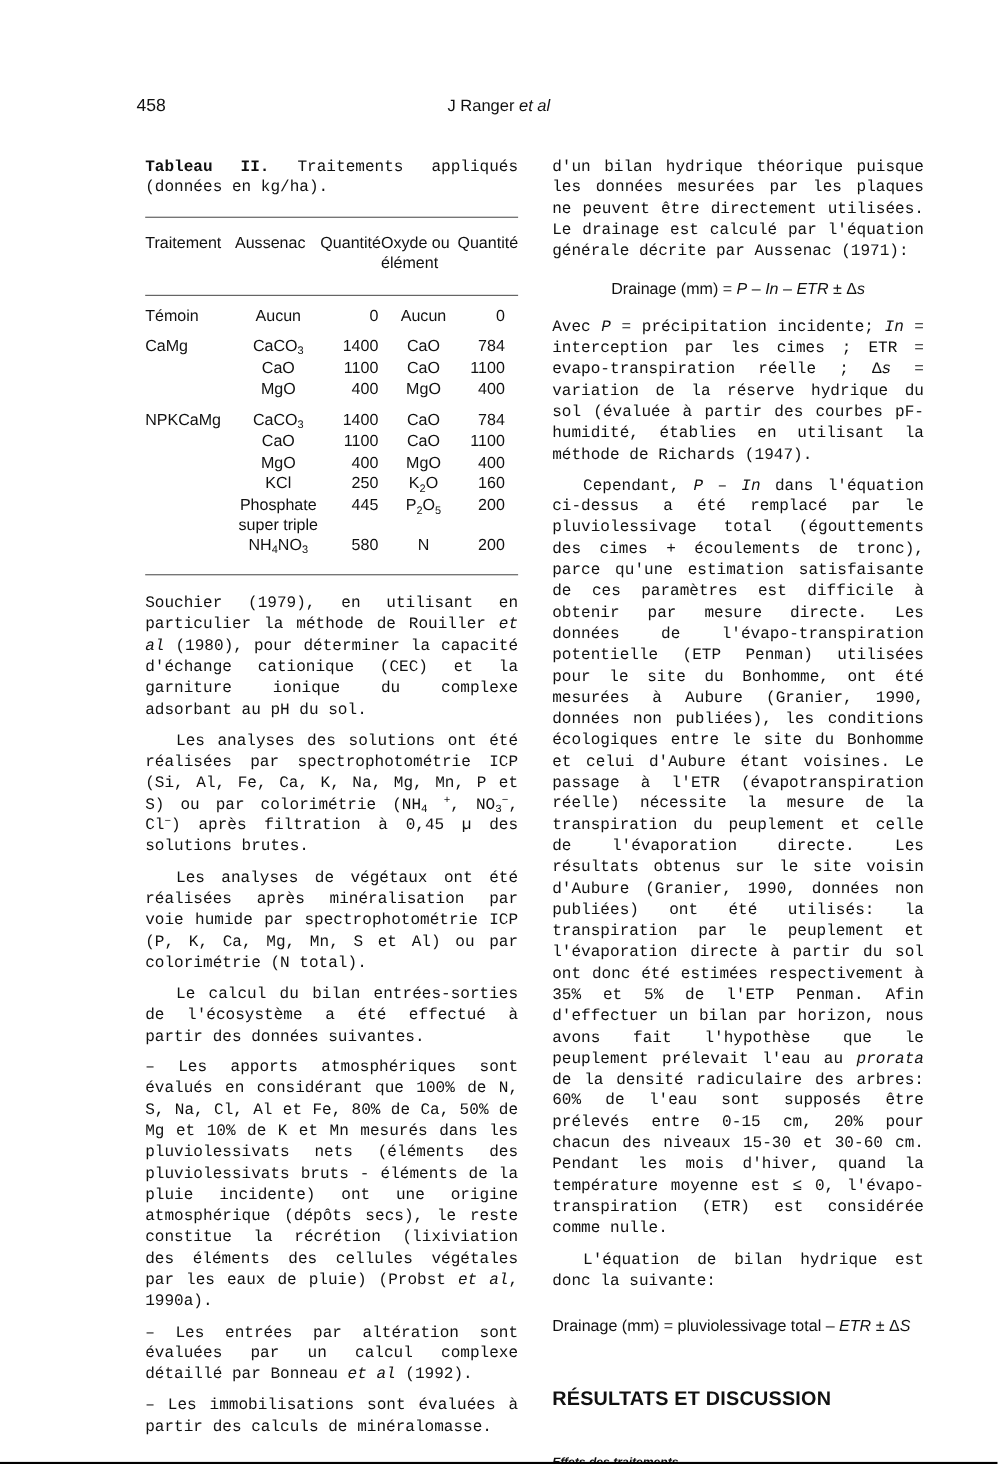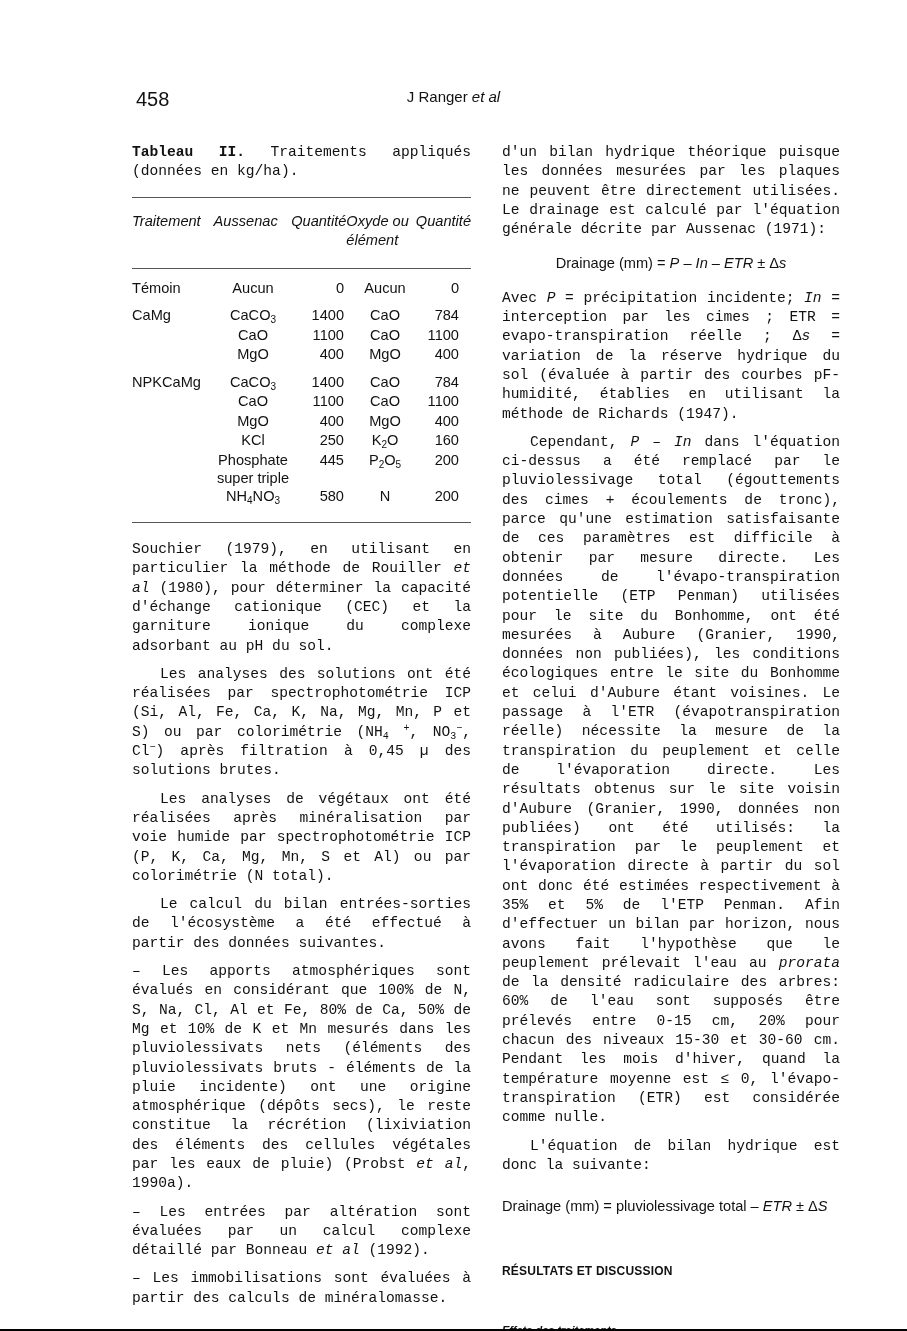--- a/index.html
+++ b/index.html
@@ -1,39 +1,39 @@
 <!DOCTYPE html>
 <html><head>
 <meta charset="utf-8">
 <style>
   html, body { margin:0; padding:0; background:#fff; }
   body { width:907px; height:1331px; position:relative; overflow:hidden;
          font-family:"Liberation Sans", sans-serif; color:#111; }
-  .hdr-page { position:absolute; left:136px; top:88px; font-size:20px; }
+  .hdr-page { position:absolute; left:124px; top:88px; font-size:16px; }
   .hdr-auth { position:absolute; left:0; width:907px; top:88px; text-align:center; font-size:15px; }
   .col { position:absolute; font-size:14.6px; line-height:19.3px; }
   .col-left { left:132px; top:143px; width:339px; }
   .col-right { left:502px; top:143px; width:338px; }
   .j { text-align:justify; margin:0; hyphens:manual;font-family:Liberation Mono, monospace; }
   .ind { text-indent:28px; }
   .p-gap { margin-top:9px; }
   .caption { margin:0; }
   .rule { border:0; border-top:1px solid #555; margin:0; }
   .tbl { width:100%; border-collapse:collapse; font-size:14.6px; }
-  .tbl th { font-weight:normal; font-style:italic; text-align:left; padding:0; vertical-align:top; line-height:19px; }
+  .tbl th { font-weight:normal; text-align:left; padding:0; vertical-align:top; line-height:19px; }
   .tbl td { padding:0; line-height:19.5px; vertical-align:top; white-space:nowrap; }
   .c1 { width:82px; }
   .c2 { width:78px; text-align:center; }
   .c3 { width:52px; text-align:right; padding-right:6px !important; }
   .c4 { width:70px; text-align:center; }
   .c5 { text-align:right; padding-right:12px !important; }
   sub { font-size:10px; vertical-align:-3px; line-height:0; }
   sup { font-size:10px; vertical-align:5px; line-height:0; }
   .eq { text-align:center; margin:0; }
-  .h2 { font-weight:bold; font-size:12px; margin:0; letter-spacing:0.2px; }
+  .h2 { font-weight:bold; font-size:18px; margin:0; letter-spacing:0.2px; }
   .h3 { font-weight:bold; font-style:italic; font-size:11px; line-height:21px; margin:0; }
   .bottom-rule { position:absolute; left:0; top:1329px; width:907px; height:2px; background:#000; }
   i { font-style:italic; }
 </style>
 </head>
 <body>
 
 <div class="hdr-page">458</div>
 <div class="hdr-auth"><span>J Ranger</span> <i>et al</i></div>
 

